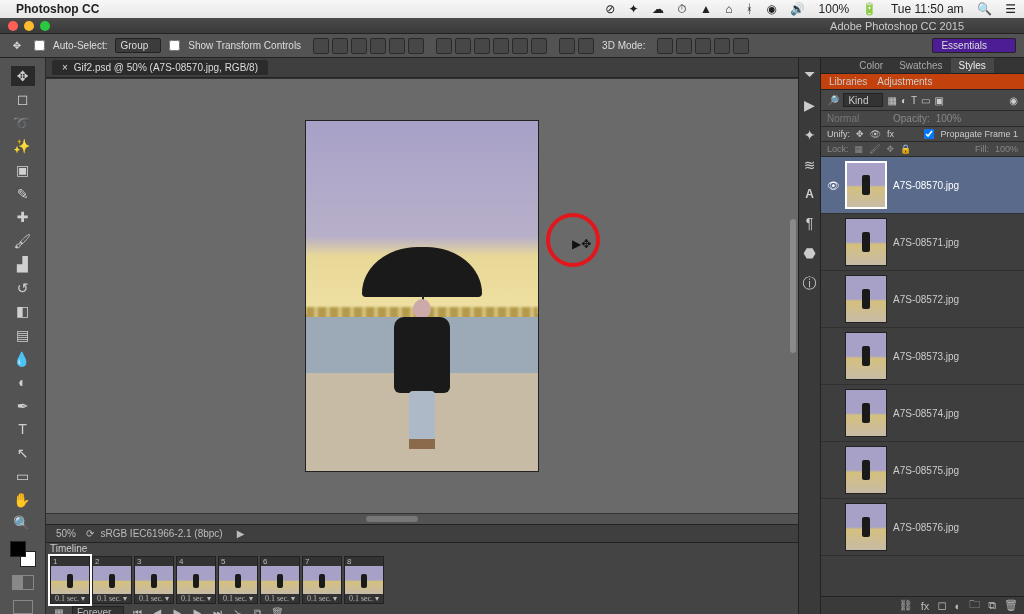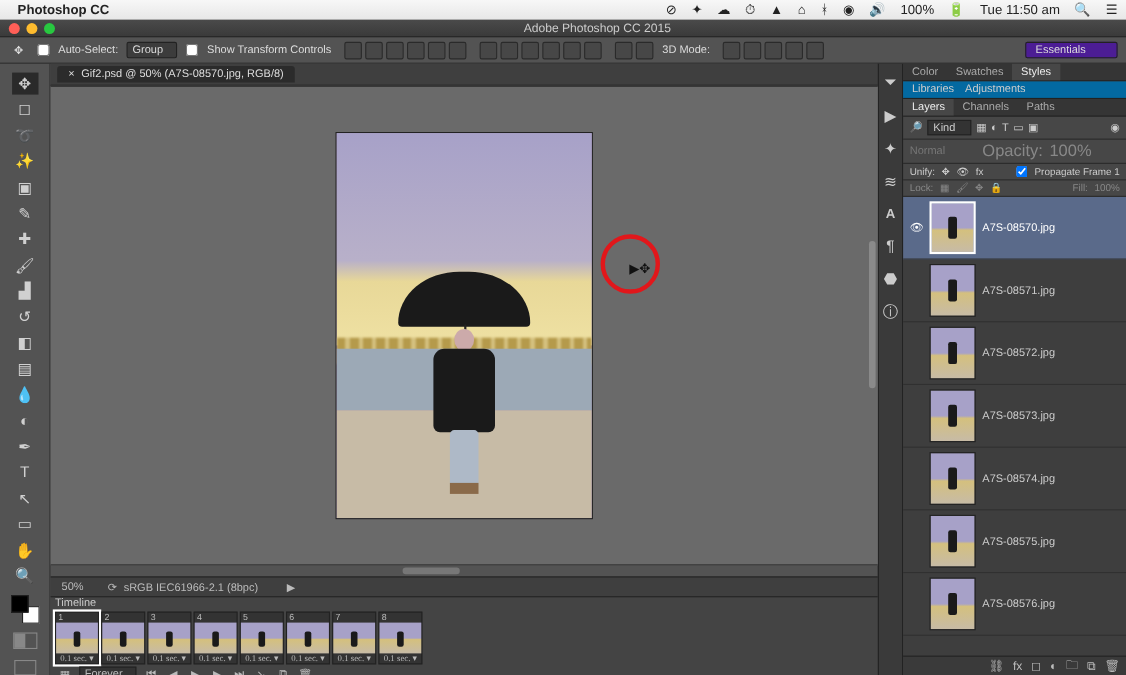--- a/index.html
+++ b/index.html
@@ -11,21 +11,21 @@
 .mac-bar .appname { font-weight: 700; margin-right: 10px; }
 .mac-bar .menu { margin-right: 12px; }
 .mac-bar .spacer { flex: 1; }
 .mac-bar .status span { margin-left: 10px; font-size: 12px; }
 
 
 .title-bar { height: 16px; background: linear-gradient(#4a4a4a,#3a3a3a); display: flex; align-items: center; padding-left: 8px; color: #ccc; font-size: 11px; border-bottom: 1px solid #222; }
 .traffic { display: flex; align-items: center; gap: 6px; margin-right: 12px; }
 .traffic b { width: 10px; height: 10px; border-radius: 50%; display: block; }
 .traffic b.r { background:#ff5f57; } .traffic b.y { background:#febc2e; } .traffic b.g { background:#28c840; }
-.title-bar .title { flex: 1; text-align: center; }
+.title-bar .title { flex: 1; text-align: right; padding-right: 60px; }
 
 
 .opt-bar { height: 24px; background: #535353; border-bottom: 1px solid #222; display: flex; align-items: center; padding: 0 8px; color:#ddd; font-size: 10px; gap: 8px; }
 .opt-bar .move-ico { width:18px; height:18px; display:flex; align-items:center; justify-content:center; }
 .opt-bar input[type=checkbox]{ width:11px; height:11px; }
 .opt-bar .sel { background:#3c3c3c; border:1px solid #222; padding: 1px 12px 1px 4px; border-radius:2px; }
 .opt-bar .btns { display:flex; gap:3px; margin-left:4px; }
 .opt-bar .btns span { width:16px; height:16px; background:#474747; border:1px solid #2a2a2a; border-radius:2px; }
 .opt-bar .right { margin-left:auto; }
 .opt-bar .essen { background:#4c1d95; border:1px solid #222; padding:1px 28px 1px 8px; border-radius:2px; }
@@ -61,21 +61,21 @@
 .um { position:absolute; top:0; left:50%; transform:translateX(-50%); width:120px; height:50px; background:#1a1a1a; border-radius:60px 60px 4px 4px / 50px 50px 4px 4px; }
 .handle { position:absolute; top:48px; left:50%; width:2px; height:60px; background:#222; }
 .body { position:absolute; top:70px; left:50%; transform:translateX(-50%); width:56px; height:76px; background:#1a1a1a; border-radius:10px 10px 6px 6px; }
 .head { position:absolute; top:52px; left:50%; transform:translateX(-50%); width:18px; height:20px; background:#caa; border-radius:50%; }
 .legs { position:absolute; top:144px; left:50%; transform:translateX(-50%); width:26px; height:52px; background:#aeb9c7; border-radius:4px; }
 .boots { position:absolute; bottom:-2px; left:50%; transform:translateX(-50%); width:26px; height:10px; background:#8a6a4a; }
 
 .anno-ring { position:absolute; width:54px; height:54px; border:4px solid #e1171b; border-radius:50%; left:500px; top:134px; pointer-events:none; }
 .cursor-move { position:absolute; left:526px; top:158px; font-size:12px; color:#111; pointer-events:none; }
 
-.status-bar { height:18px; background:#3f3f3f; color:#bbb; font-size:10px; display:flex; align-items:center; padding:0 10px; gap:22px; border-top:1px solid #222; }
+.status-bar { height:18px; background:#3f3f3f; color:#bbb; font-size:10px; display:flex; align-items:center; padding:0 10px; gap:10px; border-top:1px solid #222; }
 .status-bar .tri { margin-left:4px; }
 
 
 .timeline { height: 72px; background:#444; display:flex; flex-direction:column; border-top:1px solid #222; }
 .timeline .hdr { height:14px; padding:0 4px; color:#ccc; font-size:10px; display:flex; align-items:center; }
 .timeline .frames { display:flex; gap:2px; padding:2px 4px; }
 .frame { width:40px; border:1px solid #222; background:#333; }
 .frame.selected { outline:2px solid #fff; }
 .frame .n { font-size:8px; color:#bbb; padding:0 2px; }
 .frame .thumb { width:100%; height:28px; background:linear-gradient(#a7a1c8 0%,#a7a1c8 50%,#d4c07e 55%,#c7bba6 100%); position:relative; }
@@ -83,28 +83,28 @@
 .frame .dur { font-size:8px; color:#bbb; text-align:center;font-family:Liberation Serif, serif; }
 .timeline .ctrl { height:16px; display:flex; align-items:center; gap:6px; padding:0 6px; font-size:10px; color:#bbb; }
 .timeline .ctrl .btn { width:14px; text-align:center; }
 .scroll-h { height:10px; position:relative; } .scroll-h .thumb{ position:absolute; left:320px; right:380px; top:2px; height:6px; background:#777; border-radius:3px; }
 
 
 .right-rail { width:22px; background:#3a3a3a; border-left:1px solid #222; display:flex; flex-direction:column; align-items:center; gap:14px; padding-top:8px; color:#ccc; }
 .right-rail span { font-size:14px; }
 
 .panels { width:204px; background:#474747; border-left:1px solid #222; display:flex; flex-direction:column; font-size:10px; color:#ccc; }
-.tabs-row { display:flex; gap:0; background:#353535; border-bottom:1px solid #222; }
+.tabs-row { display:flex; gap:0; background:#353535; border-bottom:1px solid #222;justify-content:center; }
 .tabs-row .ptab { padding:2px 8px; color:#aaa; cursor:pointer; }
 .tabs-row .ptab.active { background:#474747; color:#eee; }
-.subrow { display:flex; gap:10px; padding:2px 8px; color:#ccc; background:#0369a1; border-bottom:1px solid #222;text-align:center; }
+.subrow { display:flex; gap:10px; padding:2px 8px; color:#ccc; background:#c2410c; border-bottom:1px solid #222;text-align:center; }
 .layer-opts { padding:3px 6px; display:flex; align-items:center; gap:4px; border-bottom:1px solid #2a2a2a; }
 .layer-opts .dd { background:#333; border:1px solid #222; padding:0 14px 0 4px; height:14px; line-height:14px; }
 .row2 { padding:2px 6px; display:flex; align-items:center; gap:6px; border-bottom:1px solid #2a2a2a; color:#888; }
-.row2 span.lbl{ font-size:15px; }
+.row2 span.lbl{ font-size:10px; }
 .locks { padding:2px 6px; display:flex; align-items:center; gap:6px; border-bottom:1px solid #2a2a2a; color:#888; font-size:9px; }
 .unify { padding:2px 6px; display:flex; align-items:center; gap:6px; border-bottom:1px solid #2a2a2a; font-size:9px; }
 .unify input[type=checkbox]{ width:10px; height:10px; }
 
 .layers-list { flex:1; overflow:auto; background:#3e3e3e; }
 .layer-row { display:flex; align-items:center; gap:6px; padding:4px 6px; border-bottom:1px solid #303030; }
 .layer-row.active { background:#5a6a8a; color:#fff; }
 .layer-row .eye { width:12px; text-align:center; }
 .layer-row .th { width:42px; height:48px; background:linear-gradient(#a7a1c8 0%,#a7a1c8 50%,#d4c07e 55%,#c7bba6 100%); border:1px solid #222; position:relative; flex:0 0 42px; }
 .layer-row.active .th { border:2px solid #fff; }
@@ -333,25 +333,20 @@
   <div class="panels">
     <div class="tabs-row">
       <span class="ptab">Color</span>
       <span class="ptab">Swatches</span>
       <span class="ptab active">Styles</span>
     </div>
     <div class="subrow">
       <span class="ptab active" style="padding:0">Libraries</span>
       <span class="ptab" style="padding:0">Adjustments</span>
     </div>
-    <div class="tabs-row">
-      <span class="ptab active">Layers</span>
-      <span class="ptab">Channels</span>
-      <span class="ptab">Paths</span>
-    </div>
     <div class="layer-opts">
       <span>🔎</span>
       <span class="dd">Kind</span>
       <span>▦</span>
       <span>◐</span>
       <span>T</span>
       <span>▭</span>
       <span>▣</span>
       <span style="margin-left:auto">◉</span>
     </div>

